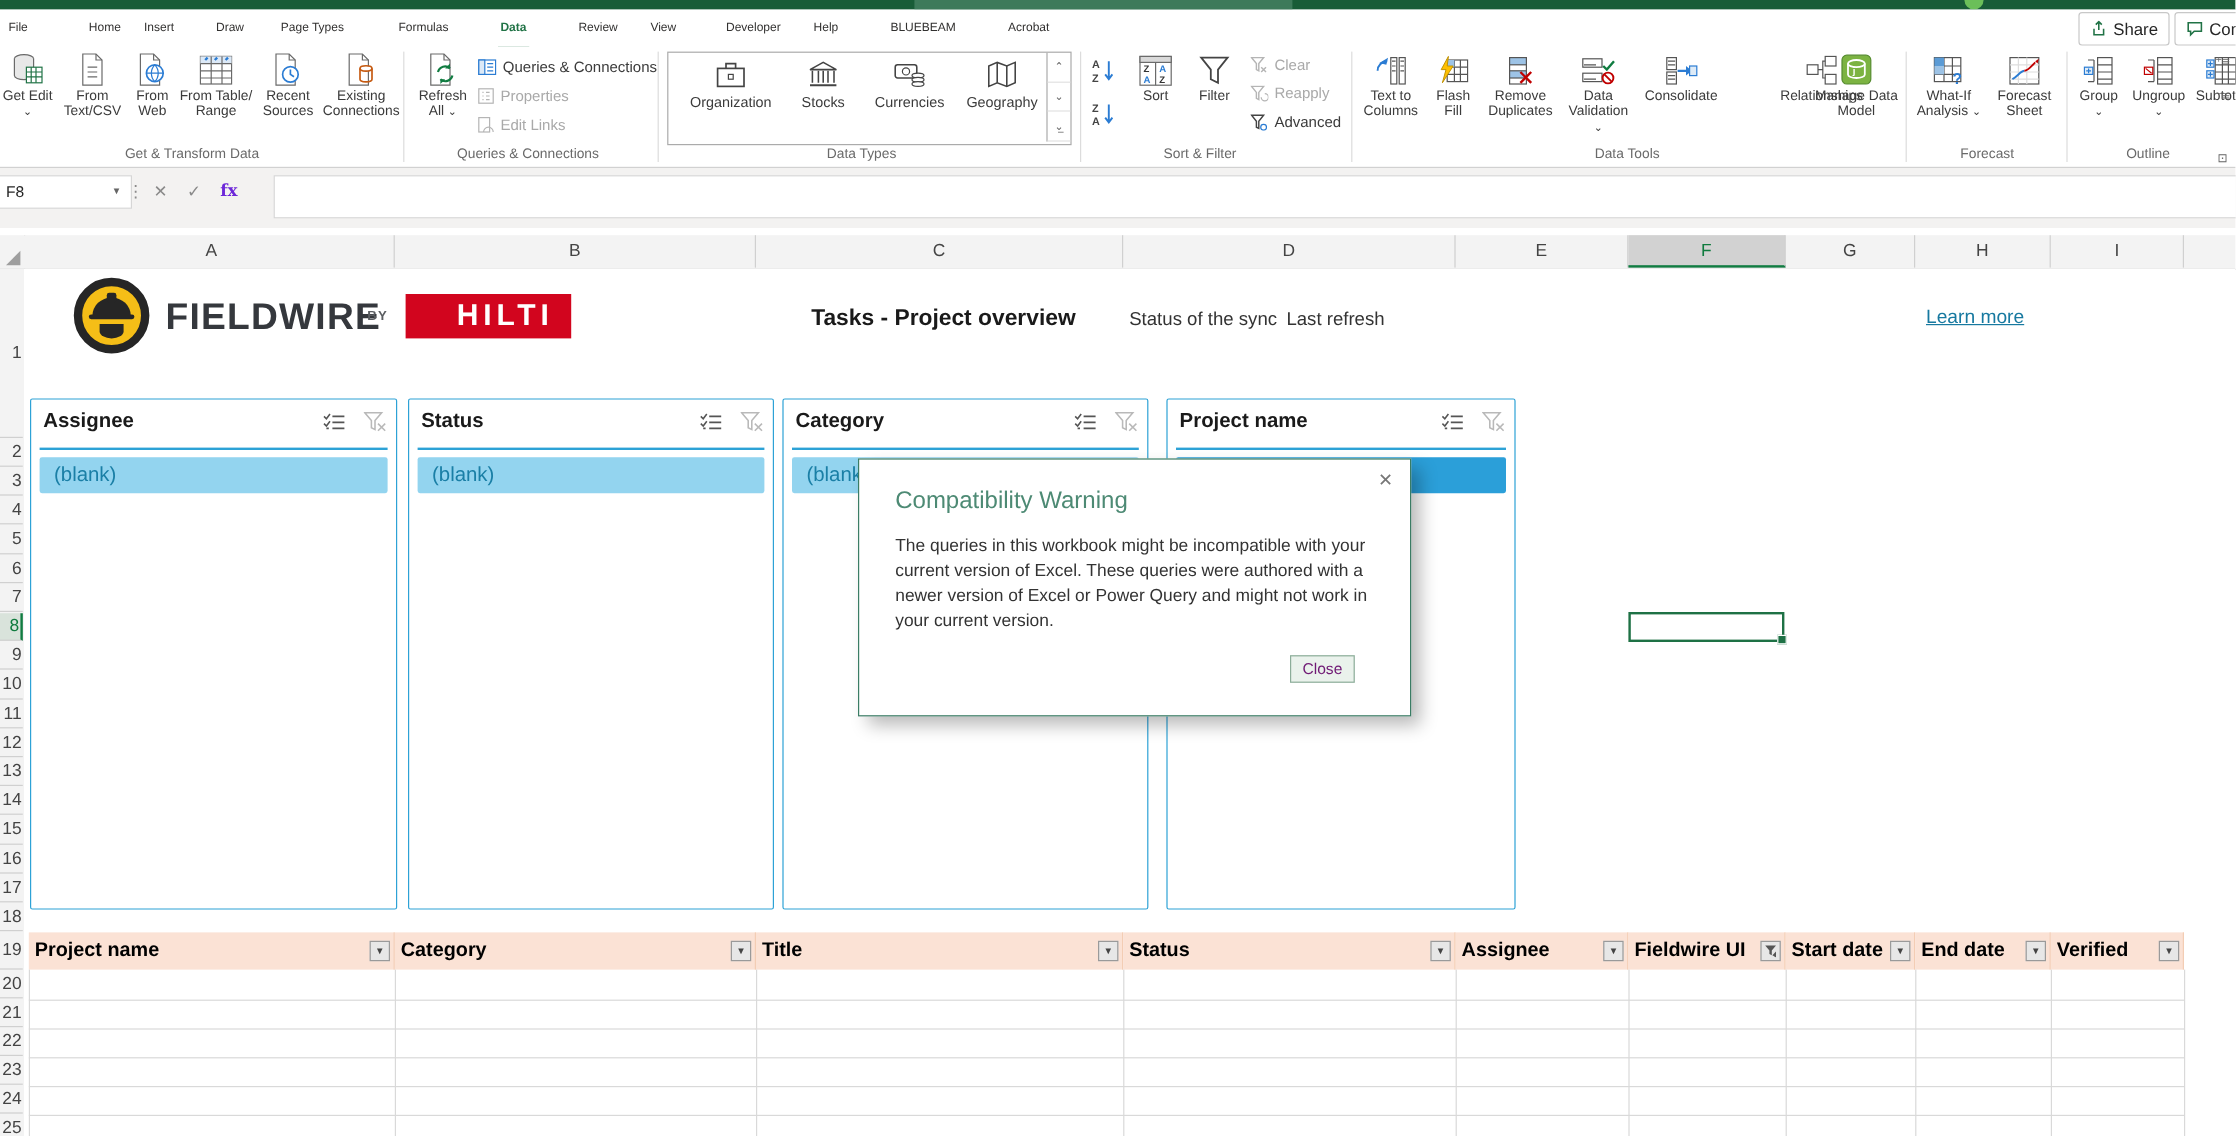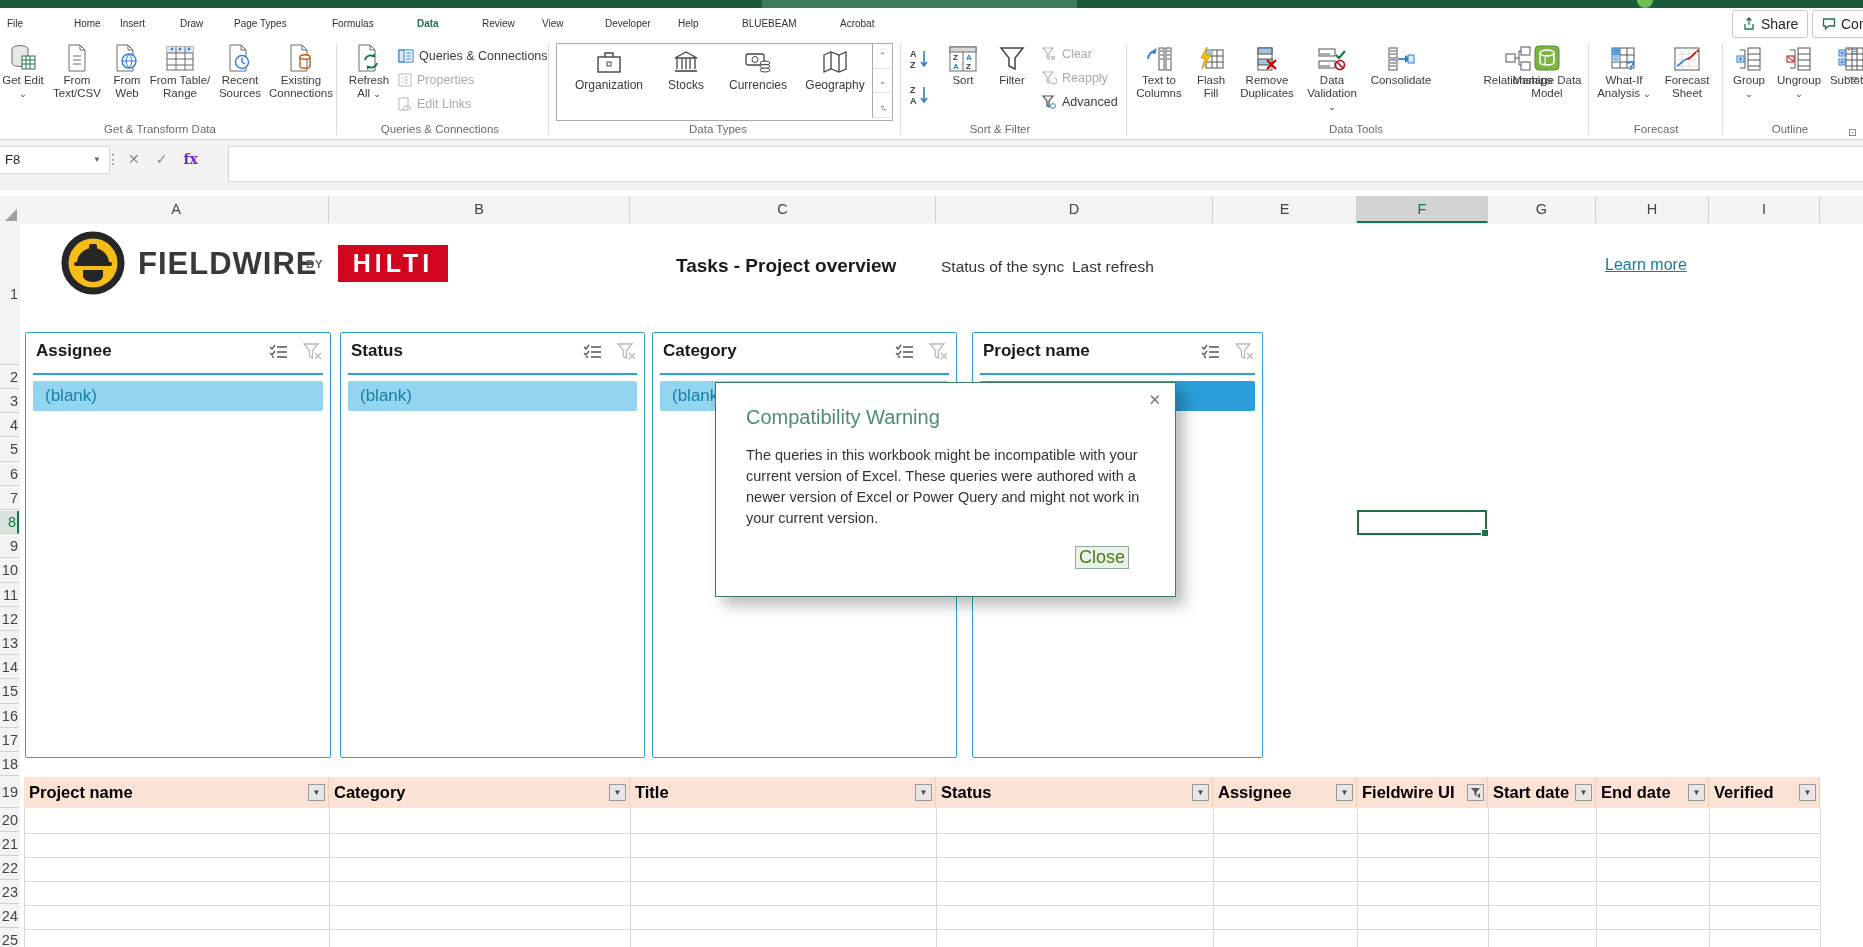--- a/index.html
+++ b/index.html
@@ -55,21 +55,21 @@
   .rowcell{position:absolute;left:0;width:19px;text-align:right;font-size:14.5px;color:#444;
            border-bottom:1px solid #d0d0d0;overflow:hidden;padding-right:1px;box-sizing:border-box;}
   .rowcell.sel{background:#d9e3db;color:#0f7b3e;border-right:2px solid #107C41;}
   #canvas{left:20px;top:224px;width:1843px;height:723px;background:#fff;}
 
   
   #logo-badge{position:absolute;left:60px;top:230px;}
   #brand{position:absolute;left:138px;top:246px;font-size:31px;font-weight:bold;letter-spacing:1px;color:#35383d;}
   #brand-by{position:absolute;left:306px;top:258px;font-size:11px;font-weight:bold;letter-spacing:1px;color:#5a5d61;}
   #hilti{position:absolute;left:338px;top:245px;width:110px;height:37px;background:#D2051E;color:#fff;
-         display:flex;align-items:center;justify-content:center;font-weight:bold;font-size:25px;letter-spacing:4px;}
+         display:flex;align-items:center;justify-content:center;font-weight:bold;font-size:25px;letter-spacing:4px;padding-left:28px;}
   #sheet-title{position:absolute;left:676px;top:255px;font-size:19px;font-weight:bold;color:#1a1a1a;}
   #sync-label{position:absolute;left:941px;top:258px;font-size:15.5px;color:#333;}
   #refresh-label{position:absolute;left:1072px;top:258px;font-size:15.5px;color:#333;}
   #learnmore{position:absolute;left:1605px;top:256px;font-size:16px;color:#1779a0;text-decoration:underline;}
 
   
   .slicer{position:absolute;top:332px;height:426px;background:#fff;border:1px solid #2DA2D6;border-radius:2px;box-sizing:border-box;}
   .slicer .shead{position:absolute;left:10px;top:8px;font-size:17px;font-weight:bold;color:#1a1a1a;}
   .slicer .sicons{position:absolute;right:8px;top:10px;display:flex;gap:14px;}
   .slicer .sline{position:absolute;left:7px;right:7px;top:40px;height:2px;background:#2DA2D6;}
@@ -91,21 +91,21 @@
   #selcell{left:1357px;top:510px;width:130px;height:25px;border:2px solid #1E7145;background:#fff;box-sizing:border-box;}
   #selcell .handle{position:absolute;right:-4px;bottom:-4px;width:6px;height:6px;background:#1E7145;border:1px solid #fff;}
 
   
   #dialog{left:715px;top:382px;width:459px;height:213px;background:#fff;border:1px solid #3A7C64;
           box-shadow:8px 8px 14px rgba(0,0,0,0.28);z-index:50;}
   #dlg-close-x{position:absolute;right:14px;top:8px;font-size:15px;color:#777;}
   #dlg-title{position:absolute;left:30px;top:23px;font-size:20px;color:#4d8a74;}
   #dlg-body{position:absolute;left:30px;top:62px;width:402px;font-size:14.5px;line-height:21px;color:#333;}
   #dlg-btn{position:absolute;right:46px;bottom:27px;width:52px;height:21px;background:#eaf2ec;border:1px solid #8cad9a;
-           font-size:18px;color:#4d7c0f;display:flex;align-items:center;justify-content:center;margin-top:16px;}
+           font-size:13px;color:#701a75;display:flex;align-items:center;justify-content:center;margin-top:16px;}
   svg{display:block;}
 </style>
 </head>
 <body>
 
 <div id="app">
 
   <div class="abs" id="titlebar">
     <div class="searchbox"></div>
     <div class="avatar"></div>

